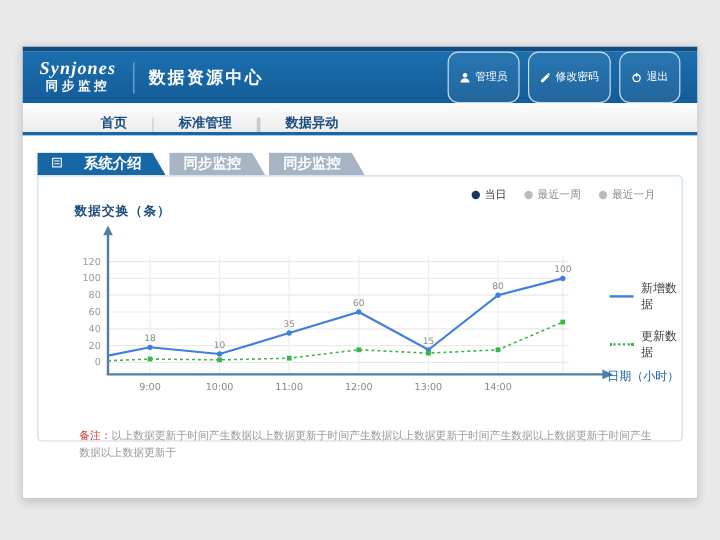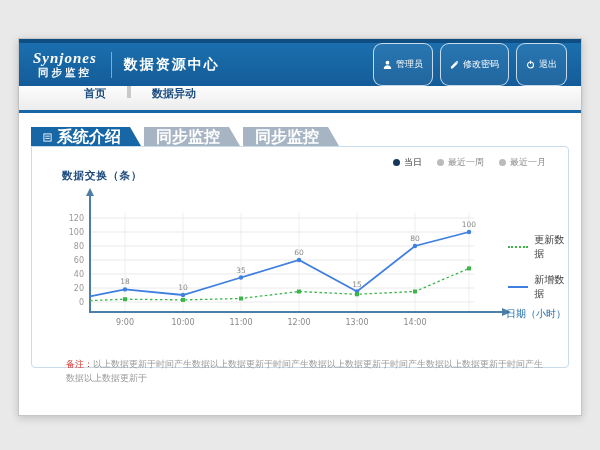--- a/index.html
+++ b/index.html
@@ -17,30 +17,30 @@
   .hdr-div { width:1px; height:26px; background:rgba(255,255,255,.45); margin:0 12px 0 14px; }
   .hdr-title { font-size:14px; font-weight:bold; letter-spacing:2px; }
   .hdr-actions { margin-left:auto; display:flex; gap:7px; margin-right:14px; }
   .pill { display:flex; align-items:center; gap:4px; background:rgba(255,255,255,.06);
           border:1px solid rgba(255,255,255,.75); border-radius:9px; color:#fff;
           font-size:9px; padding:14px 9px; cursor:pointer; font-family:inherit; }
   .pill svg { display:block; }
 
   
   .nav { height:27px; background:linear-gradient(#fdfdfd,#ececec); border-bottom:3px solid #1766a5;
-         display:flex; align-items:flex-start; padding-left:44px; box-shadow:0 1px 2px rgba(0,0,0,.08); }
+         display:flex; align-items:flex-end; padding-left:44px; box-shadow:0 1px 2px rgba(0,0,0,.08); }
   .nav-item { font-size:11px; font-weight:bold; color:#1b4d80; padding:0 21px; cursor:pointer; }
   .sep { width:1px; height:12px; background:#c9c9c9; }
 
   
   .content { padding-top:14px; background:#fff; }
   .tabs { display:flex; margin-left:12px; gap:3px; height:19px; }
-  .tab { background:#a6b4c3; color:#fff; font-size:16px; font-weight:bold; line-height:19px;
+  .tab { background:#a6b4c3; color:#fff; font-size:12px; font-weight:bold; line-height:19px;
          padding:0 20px 0 12px; clip-path:polygon(0 0,calc(100% - 11px) 0,100% 100%,0 100%);
-         display:flex; align-items:flex-end; gap:5px; cursor:pointer; }
+         display:flex; align-items:flex-end; gap:18px; cursor:pointer; }
   .tab.active { background:#1766a5; }
 
   
   .panel { margin:0 12px; height:222px; border:1px solid #c9dcec; border-radius:0 4px 4px 4px;
            position:relative; background:#fff; }
   .filters { position:absolute; top:9px; right:22px; display:flex; gap:15px; align-items:center; }
   .filter { display:flex; align-items:center; gap:4px; font-size:9px; color:#8a8a8a; cursor:pointer; }
   .dot { width:7px; height:7px; border-radius:50%; background:#bbbbbb; }
   .filter.selected .dot { background:#17365d; }
   .filter.selected { color:#333; }
@@ -98,20 +98,21 @@
               </svg>
           </span>
           <span>退出</span>
         </button>
       </div>
     </header>
 
     <nav class="nav">
       <div class="nav-item">首页</div>
       <span class="sep"></span>
+      <div class="nav-item">标准管理</div>
       <span class="sep"></span>
       <span class="sep"></span>
       <span class="sep"></span>
       <div class="nav-item">数据异动</div>
     </nav>
 
     <div class="content">
       <div class="tabs">
         <div class="tab active">
           <span>
@@ -201,27 +202,27 @@
             <rect x="207" y="149.5" width="4" height="4" fill="#3cb54a"></rect>
             <rect x="265" y="142.5" width="4" height="4" fill="#3cb54a"></rect>
             <rect x="323" y="145.3" width="4" height="4" fill="#3cb54a"></rect>
             <rect x="381" y="142.5" width="4" height="4" fill="#3cb54a"></rect>
             <rect x="435" y="119.4" width="4" height="4" fill="#3cb54a"></rect>
           </svg>
         <div class="xlabel">日期（小时）</div>
 
         <div class="legend">
           <div class="lg-row">
+            <span class="lg-line"></span>
+            <span>新增数据</span>
+          </div>
+          <div class="lg-row">
             <span class="lg-line dotted"></span>
             <span>更新数据</span>
           </div>
-          <div class="lg-row">
-            <span class="lg-line"></span>
-            <span>新增数据</span>
-          </div>
         </div>
 
         <div class="note">
           <span class="note-label">备注：</span><span>以上数据更新于时间产生数据以上数据更新于时间产生数据以上数据更新于时间产生数据以上数据更新于时间产生数据以上数据更新于</span>
         </div>
       </div>
     </div>
 
   </div>
 </div>

